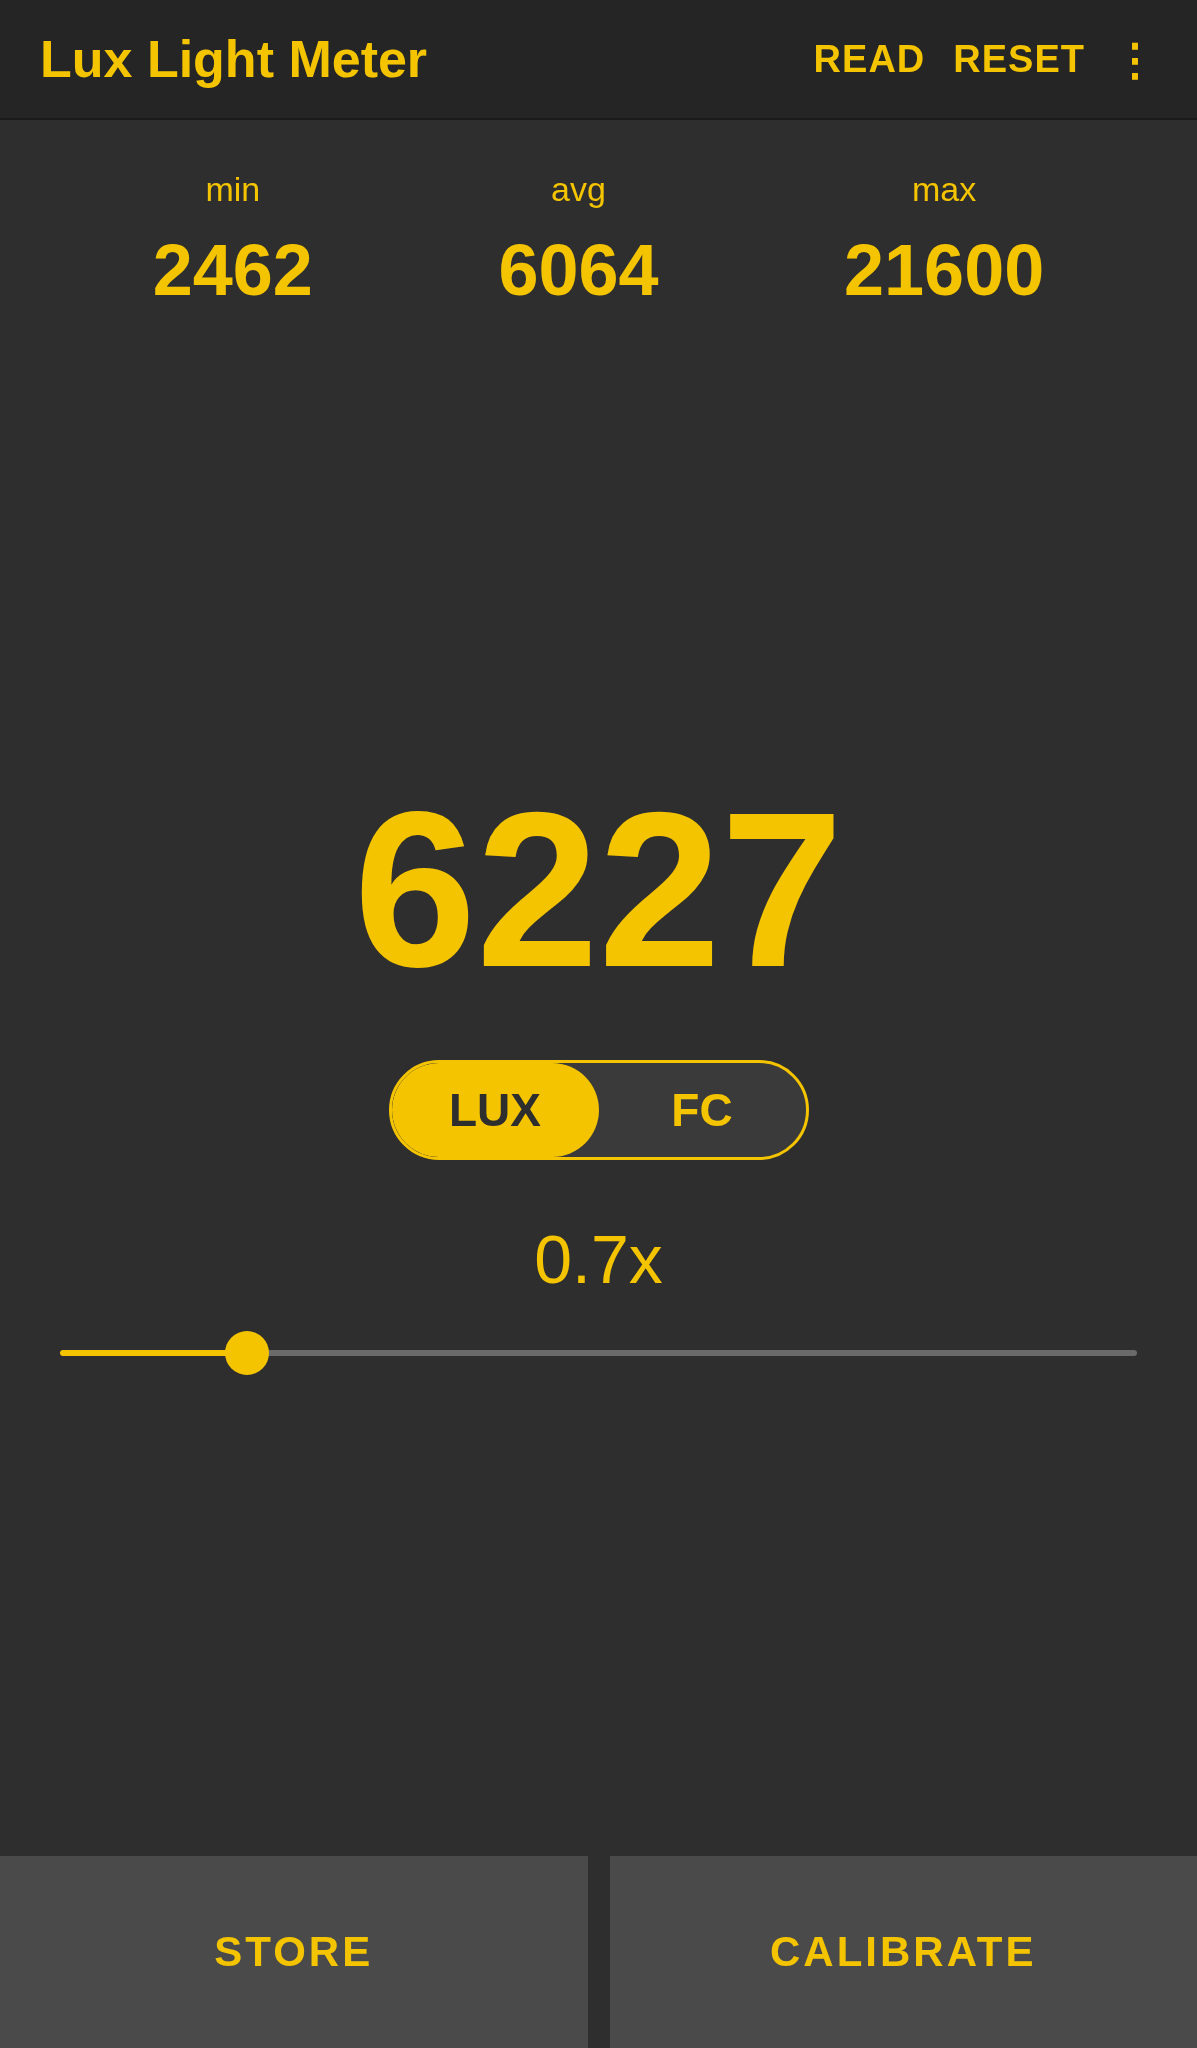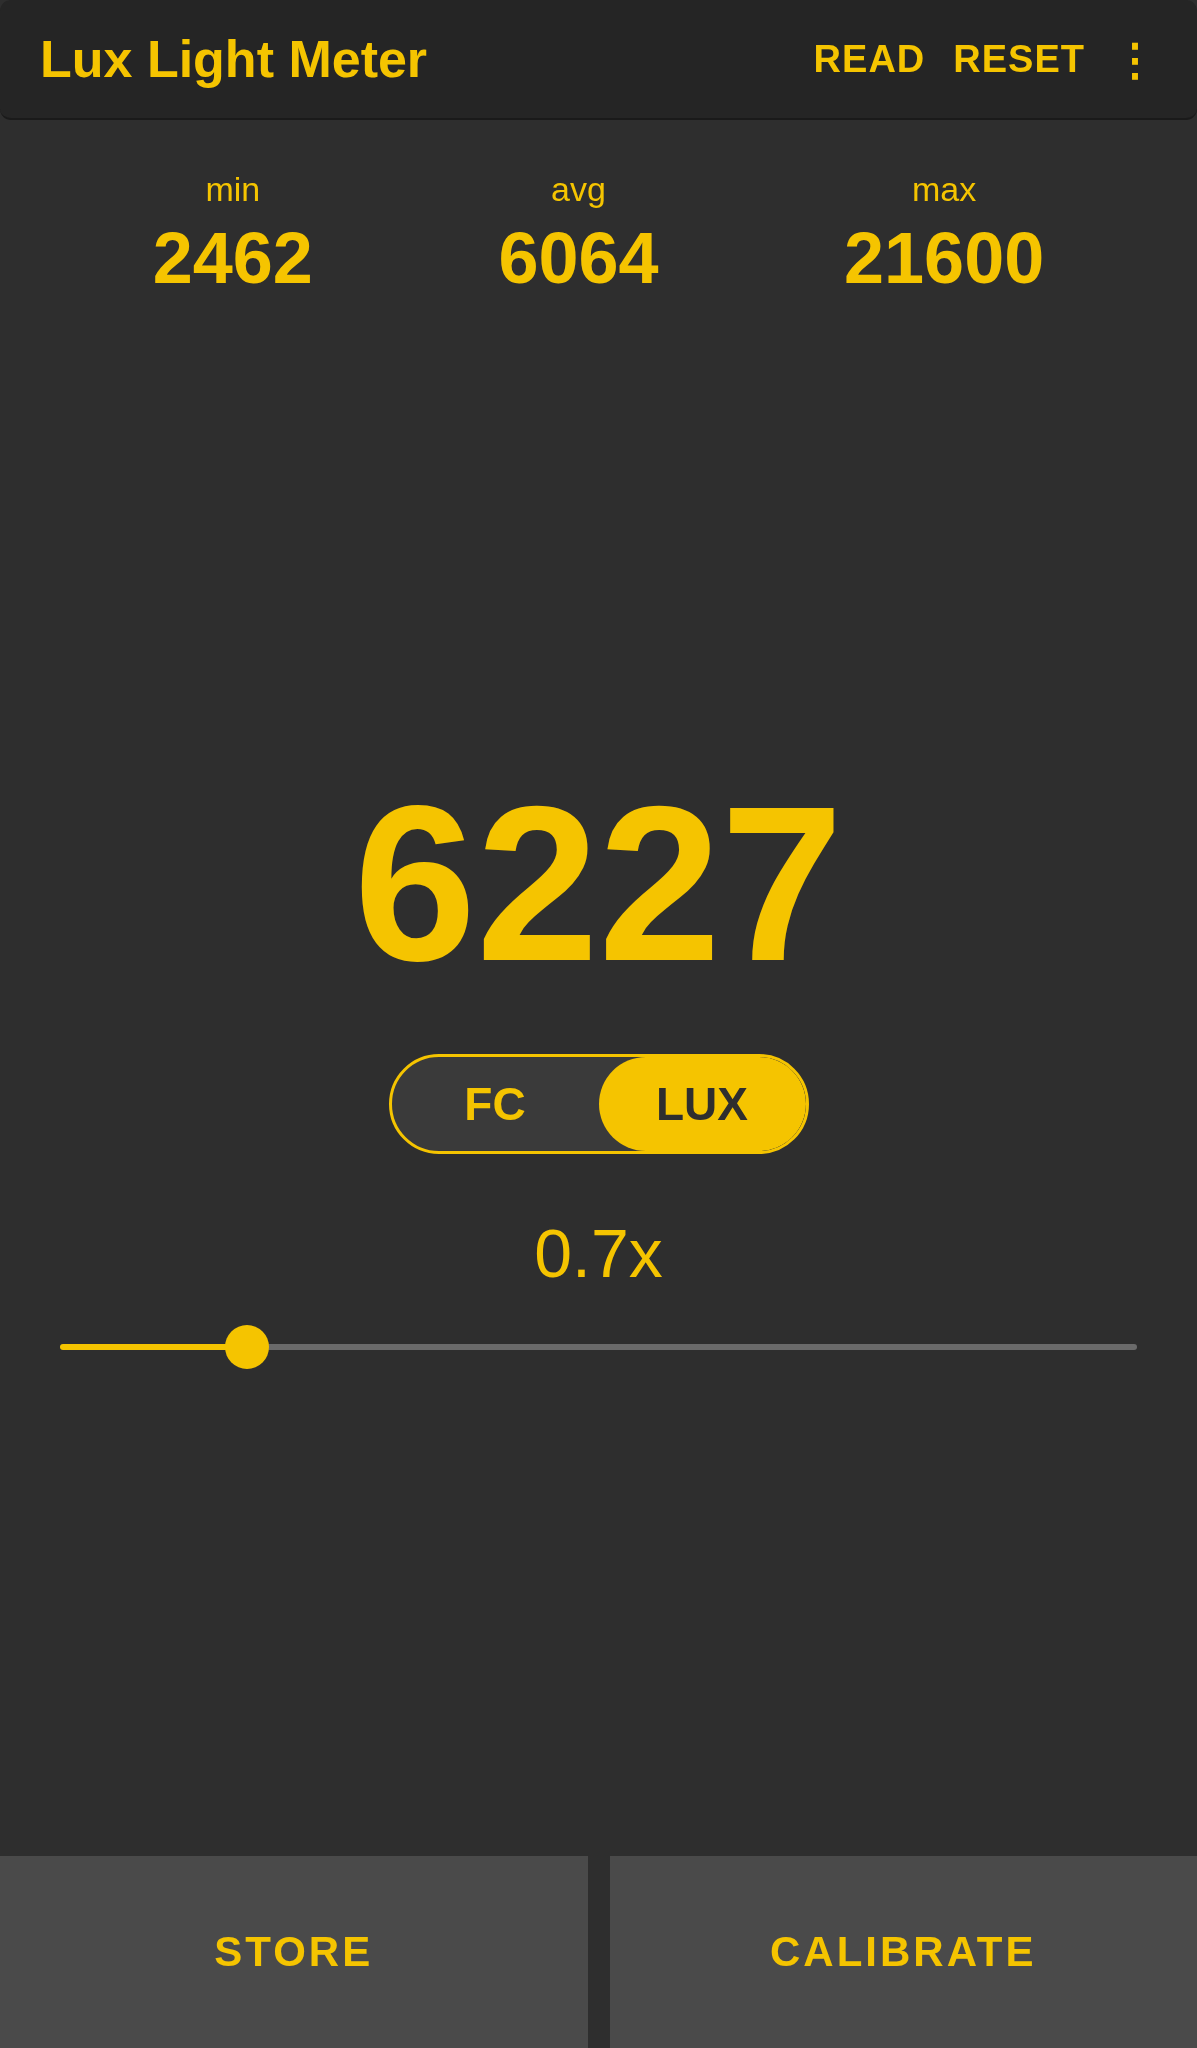--- a/index.html
+++ b/index.html
@@ -21,21 +21,20 @@
 
     
     .header {
       background-color: #252525;
       display: flex;
       align-items: center;
       justify-content: space-between;
       padding: 28px 40px;
       border-bottom: 2px solid #1a1a1a;
       height: 120px;
-      border-radius: 11px;
     }
 
     .header-title {
       font-size: 52px;
       font-weight: bold;
       color: #f5c400;
     }
 
     .header-actions {
       display: flex;
@@ -66,21 +65,21 @@
     .stats-row {
       display: flex;
       justify-content: space-around;
       padding: 50px 60px 30px 60px;
     }
 
     .stat-item {
       display: flex;
       flex-direction: column;
       align-items: center;
-      gap: 8px;
+      gap: 20px;
     }
 
     .stat-label {
       font-size: 34px;
       color: #f5c400;
       font-weight: normal;
     }
 
     .stat-value {
       font-size: 72px;
@@ -235,22 +234,22 @@
   <div class="stat-item">
     <span class="stat-label">max</span>
     <span class="stat-value">21600</span>
   </div>
 </div>
 
 <div class="main-reading-container">
   <div class="main-reading">6227</div>
 
   <div class="toggle-container">
+    <div class="toggle-option active">LUX</div>
     <div class="toggle-option inactive">FC</div>
-    <div class="toggle-option active">LUX</div>
   </div>
 
   <div class="multiplier-section">
     <span class="multiplier-value">0.7x</span>
     <div class="slider-container">
       <input type="range" min="0" max="100" value="16" style="width: 100%; background: linear-gradient(to right, rgb(245, 196, 0) 16%, rgb(106, 106, 106) 16%);">
     </div>
   </div>
 </div>
 

